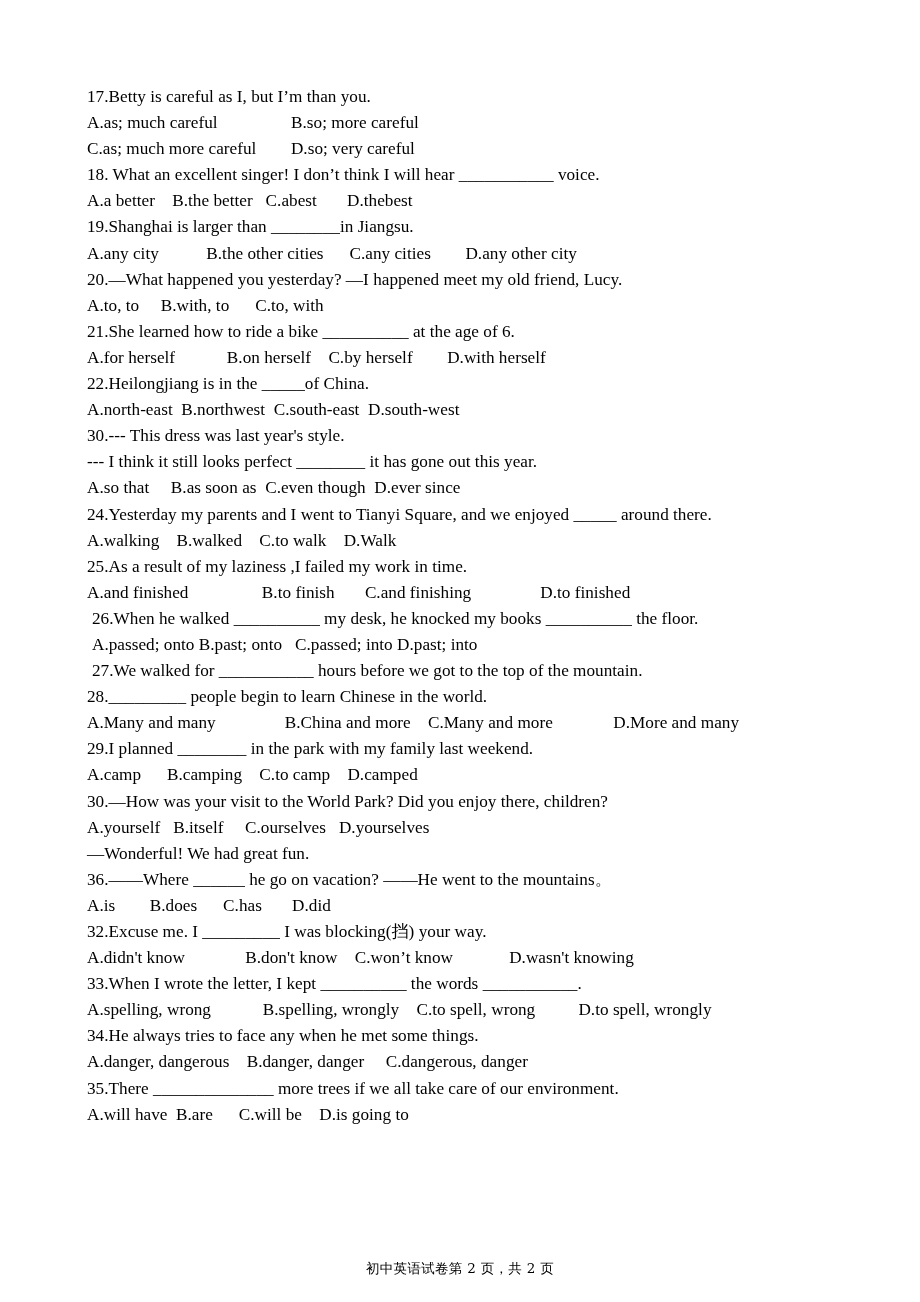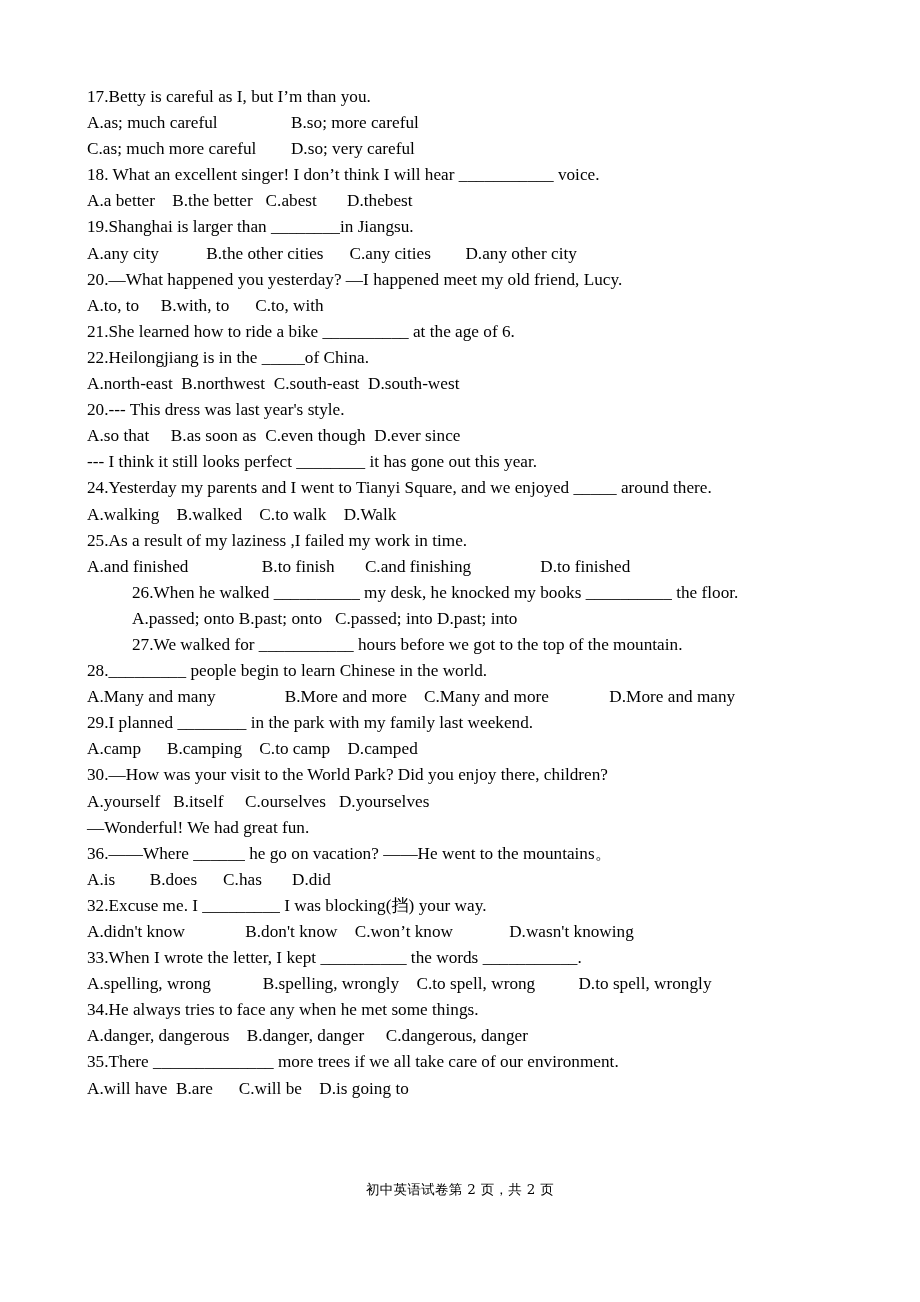--- a/index.html
+++ b/index.html
@@ -29,26 +29,25 @@
     width: 800px;
   }
   .qline {
     font-size: 17.2px;
     line-height: 26.1px;
     white-space: pre;
     letter-spacing: 0.02px;
   }
   .qline.indent {
     padding-left: 5px;
-    margin-left: 40px;
   }
   #footer {
     position: absolute;
     left: 0;
-    top: 1180px;
+    top: 1259px;
     width: 920px;
     text-align: center;
     font-size: 13.5px;
     line-height: 18px;
     font-family: "DejaVu Serif", "Liberation Serif", serif;
     letter-spacing: 0.3px;
   }
 </style>
 </head>
 <body>
@@ -59,34 +58,35 @@
       <div class="qline">17.Betty is careful as I, but I’m than you.</div>
       <div class="qline">A.as; much careful                 B.so; more careful</div>
       <div class="qline">C.as; much more careful        D.so; very careful</div>
       <div class="qline">18. What an excellent singer! I don’t think I will hear ___________ voice.</div>
       <div class="qline">A.a better    B.the better   C.abest       D.thebest</div>
       <div class="qline">19.Shanghai is larger than ________in Jiangsu.</div>
       <div class="qline">A.any city           B.the other cities      C.any cities        D.any other city</div>
       <div class="qline">20.—What happened you yesterday? —I happened meet my old friend, Lucy.</div>
       <div class="qline">A.to, to     B.with, to      C.to, with</div>
       <div class="qline">21.She learned how to ride a bike __________ at the age of 6.</div>
+      <div class="qline">A.for herself            B.on herself    C.by herself        D.with herself</div>
       <div class="qline">22.Heilongjiang is in the _____of China.</div>
       <div class="qline">A.north-east  B.northwest  C.south-east  D.south-west</div>
-      <div class="qline">20.--- This dress was last year's style.</div>
+      <div class="qline">30.--- This dress was last year's style.</div>
+      <div class="qline">--- I think it still looks perfect ________ it has gone out this year.</div>
       <div class="qline">A.so that     B.as soon as  C.even though  D.ever since</div>
-      <div class="qline">--- I think it still looks perfect ________ it has gone out this year.</div>
       <div class="qline">24.Yesterday my parents and I went to Tianyi Square, and we enjoyed _____ around there.</div>
       <div class="qline">A.walking    B.walked    C.to walk    D.Walk</div>
       <div class="qline">25.As a result of my laziness ,I failed my work in time.</div>
       <div class="qline">A.and finished                 B.to finish       C.and finishing                D.to finished</div>
       <div class="qline indent">26.When he walked __________ my desk, he knocked my books __________ the floor.</div>
       <div class="qline indent">A.passed; onto B.past; onto   C.passed; into D.past; into</div>
       <div class="qline indent">27.We walked for ___________ hours before we got to the top of the mountain.</div>
       <div class="qline">28._________ people begin to learn Chinese in the world.</div>
-      <div class="qline">A.Many and many                B.More and more    C.Many and more              D.More and many</div>
+      <div class="qline">A.Many and many                B.China and more    C.Many and more              D.More and many</div>
       <div class="qline">29.I planned ________ in the park with my family last weekend.</div>
       <div class="qline">A.camp      B.camping    C.to camp    D.camped</div>
       <div class="qline">30.—How was your visit to the World Park? Did you enjoy there, children?</div>
       <div class="qline">A.yourself   B.itself     C.ourselves   D.yourselves</div>
       <div class="qline">—Wonderful! We had great fun.</div>
       <div class="qline">36.——Where ______ he go on vacation? ——He went to the mountains。</div>
       <div class="qline">A.is        B.does      C.has       D.did</div>
       <div class="qline">32.Excuse me. I _________ I was blocking(挡) your way.</div>
       <div class="qline">A.didn't know              B.don't know    C.won’t know             D.wasn't knowing</div>
       <div class="qline">33.When I wrote the letter, I kept __________ the words ___________.</div>

